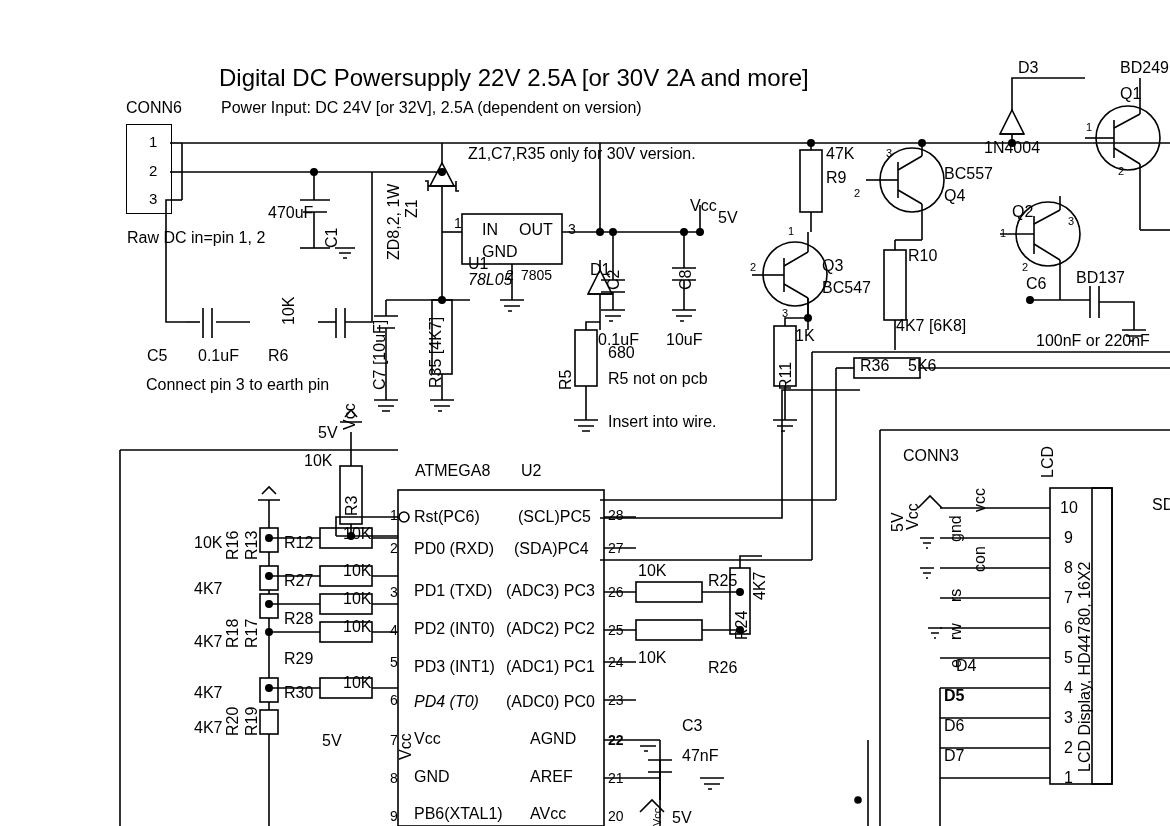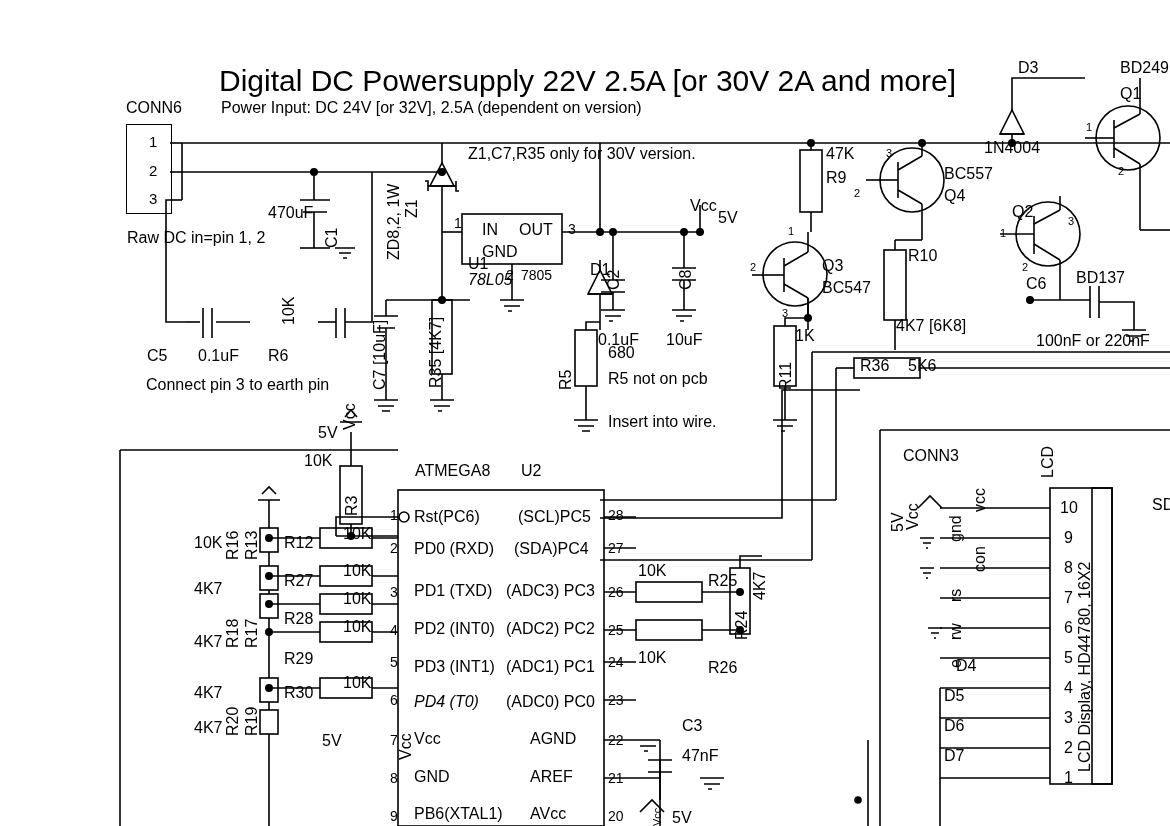--- a/index.html
+++ b/index.html
@@ -2,21 +2,21 @@
 <html><head>
 <meta charset="utf-8">
 <style>
   html,body{margin:0;padding:0;background:#fff;}
   body{font-family:"Liberation Sans", sans-serif; color:#000;}
   #sheet{position:relative;width:1170px;height:826px;overflow:hidden;background:#fff;}
   .lbl{position:absolute;font-size:15px;white-space:nowrap;line-height:1;}
   .lbl.s14{font-size:14px;}
   .lbl.s16{font-size:16px;}
   .lbl.s11{font-size:11px;}
-  .title{position:absolute;font-size:30px;white-space:nowrap;}
+  .title{position:absolute;font-size:24px;white-space:nowrap;}
   .rot{transform-origin:left top;}
   .r90{transform:rotate(-90deg);}
   .box{position:absolute;border:1.6px solid #000;background:transparent;}
   svg{position:absolute;left:0;top:0;overflow:visible;}
 </style>
 </head>
 <body>
 
 <div id="sheet">
 
@@ -378,21 +378,21 @@
   <div class="lbl s14" style="left:608px;top:541px;">27</div>
   <div class="lbl s16" style="left:514px;top:541px;">(SDA)PC4</div>
   <div class="lbl s14" style="left:608px;top:585px;">26</div>
   <div class="lbl s16" style="left:506px;top:583px;">(ADC3) PC3</div>
   <div class="lbl s14" style="left:608px;top:623px;">25</div>
   <div class="lbl s16" style="left:506px;top:621px;">(ADC2) PC2</div>
   <div class="lbl s14" style="left:608px;top:655px;">24</div>
   <div class="lbl s16" style="left:506px;top:659px;">(ADC1) PC1</div>
   <div class="lbl s14" style="left:608px;top:693px;">23</div>
   <div class="lbl s16" style="left:506px;top:694px;">(ADC0) PC0</div>
-  <div class="lbl s14" style="left:608px;top:733px;">22</div>
+  <div class="lbl s14" style="left:608px;top:733px;font-weight:bold;">22</div>
   <div class="lbl s16" style="left:530px;top:731px;">AGND</div>
   <div class="lbl s14" style="left:608px;top:771px;">21</div>
   <div class="lbl s16" style="left:530px;top:769px;">AREF</div>
   <div class="lbl s14" style="left:608px;top:809px;">20</div>
   <div class="lbl s16" style="left:530px;top:806px;">AVcc</div>
 
   <div class="lbl s16" style="left:343px;top:526px;">10K</div>
   <div class="lbl s16" style="left:343px;top:563px;">10K</div>
   <div class="lbl s16" style="left:343px;top:591px;">10K</div>
   <div class="lbl s16" style="left:343px;top:619px;">10K</div>
@@ -443,17 +443,17 @@
   <div class="lbl s16" style="left:1064px;top:740px;">2</div>
   <div class="lbl s16" style="left:1064px;top:770px;">1</div>
 
   <div class="lbl s16 rot r90" style="left:972px;top:512px;">vcc</div>
   <div class="lbl s16 rot r90" style="left:948px;top:542px;">gnd</div>
   <div class="lbl s16 rot r90" style="left:972px;top:572px;">con</div>
   <div class="lbl s16 rot r90" style="left:948px;top:602px;">rs</div>
   <div class="lbl s16 rot r90" style="left:948px;top:640px;">rw</div>
   <div class="lbl s16 rot r90" style="left:948px;top:668px;">e</div>
   <div class="lbl s16" style="left:956px;top:658px;">D4</div>
-  <div class="lbl s16" style="left:944px;top:688px;">D5</div>
+  <div class="lbl s16" style="left:944px;top:688px;font-weight:bold;">D5</div>
   <div class="lbl s16" style="left:944px;top:718px;">D6</div>
   <div class="lbl s16" style="left:944px;top:748px;">D7</div>
 
 </div>
 
 </body></html>

